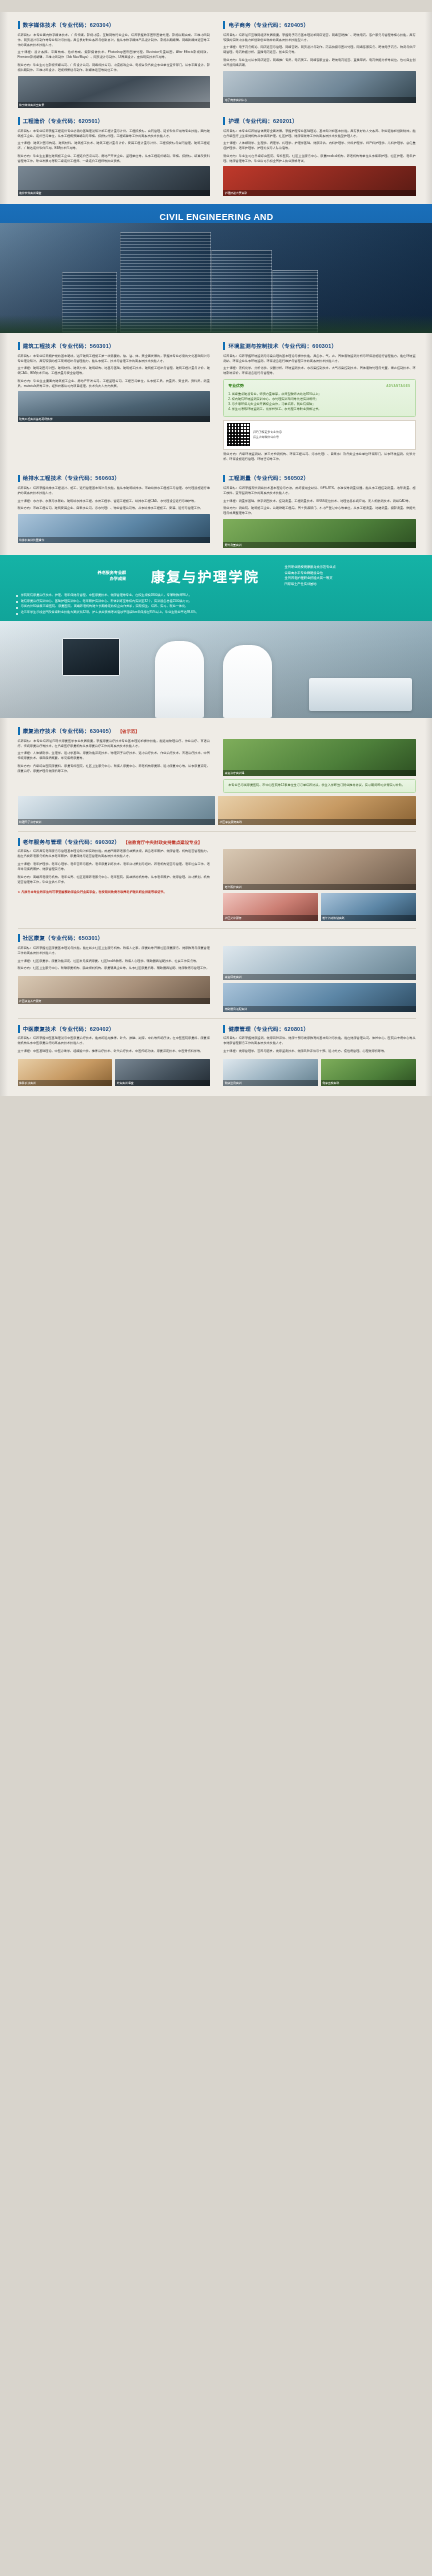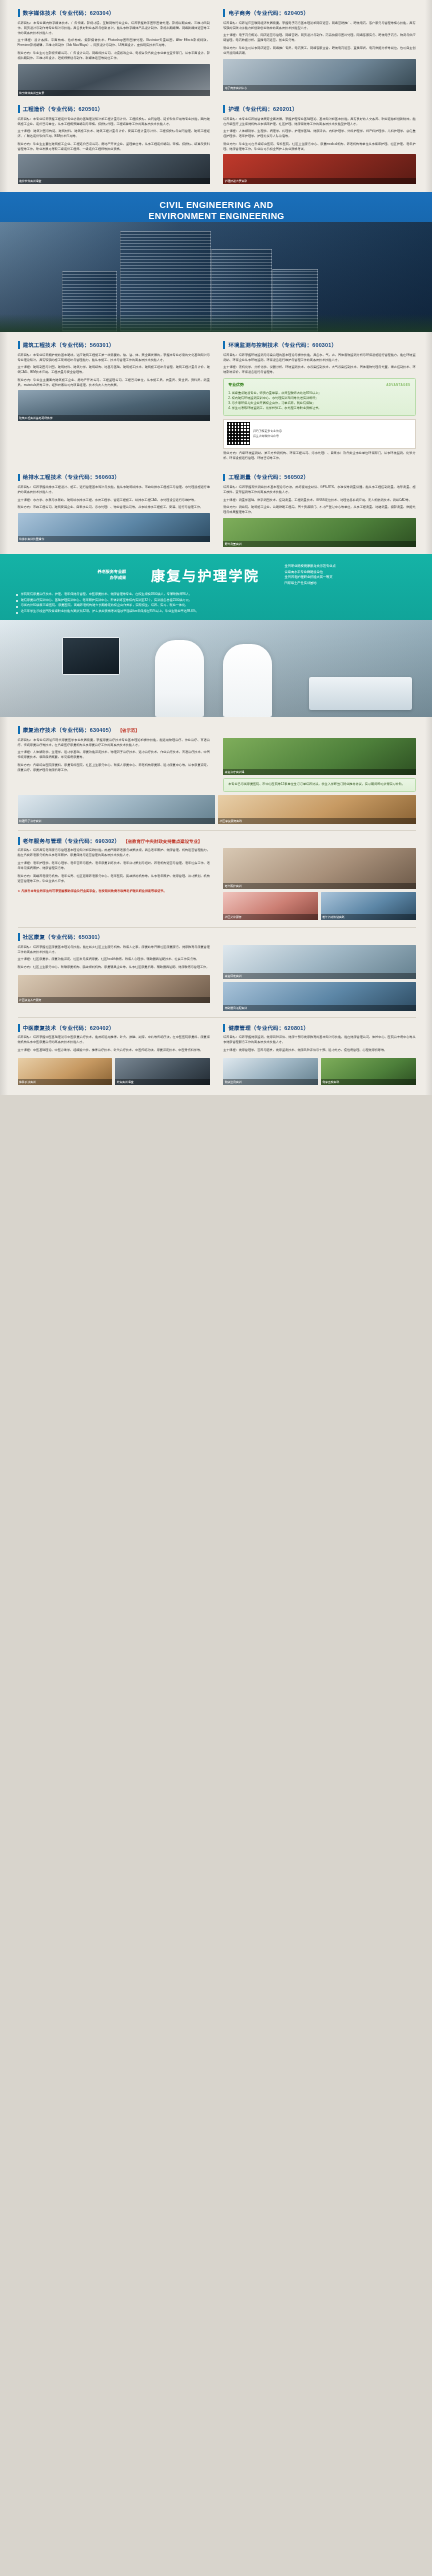--- a/index.html
+++ b/index.html
@@ -6,21 +6,21 @@
   * { box-sizing: border-box; }
   html, body { margin:0; padding:0; }
   body {
     width: 433px;
     background: #d8d4cc;
     font-family: "Liberation Sans", "DejaVu Sans", sans-serif;
     color: #2b2b2b;
   }
   .page {
     width: 433px;
-    margin: 0 auto;
+    margin: 12px auto;
     background: #efece6;
     position: relative;
   }
   
   .sect { padding: 9.3px 17.5px 7.2px 17.5px; }
   .two-col {
     display: grid;
     grid-template-columns: 1fr 1fr;
     gap: 9.3px 13.4px;
   }
@@ -279,21 +279,20 @@
         <div class="photo ph-group" style="height:30px">
           <div class="cap">护理技能大赛合影</div>
         </div>
       </div>
 
     </div>
   </div>
 
   <div class="banner-civil">
     <div class="en1">CIVIL ENGINEERING AND</div>
-    <div class="en2">ENVIRONMENT ENGINEERING</div>
     <div class="banner-photo">
       <div class="bld b4"></div>
       <div class="bld b1"></div>
       <div class="bld b2"></div>
       <div class="bld b3"></div>
       <div class="trees"></div>
     </div>
   </div>
 
   <div class="sect">

